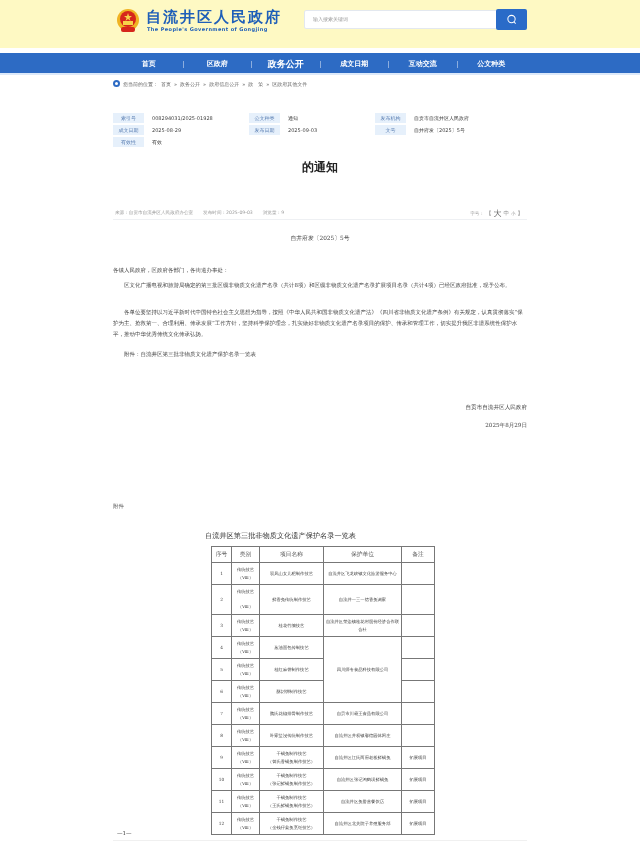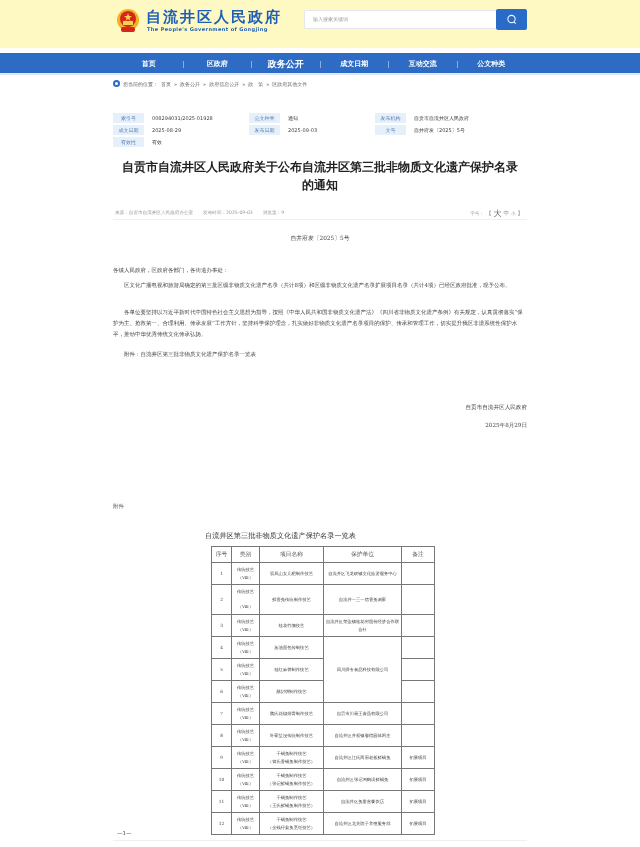--- a/index.html
+++ b/index.html
@@ -126,21 +126,20 @@
     <span class="meta-label">文号</span>
     <span class="meta-val">自井府发〔2025〕5号</span>
   </div>
   <div class="meta-row">
     <span class="meta-label">有效性</span>
     <span class="meta-val">有效</span>
   </div>
 </div>
 
 <div class="title">
-  <div>自贡市自流井区人民政府关于公布自流井区第三批非物质文化遗产保护名录</div>
   <div>的通知</div>
 </div>
 
 <div class="infobar">
   <div class="info-left">
     <span>来源：自贡市自流井区人民政府办公室</span>
     <span>发布时间：2025-09-03</span>
     <span>浏览量：9</span>
   </div>
   <div class="info-right">

